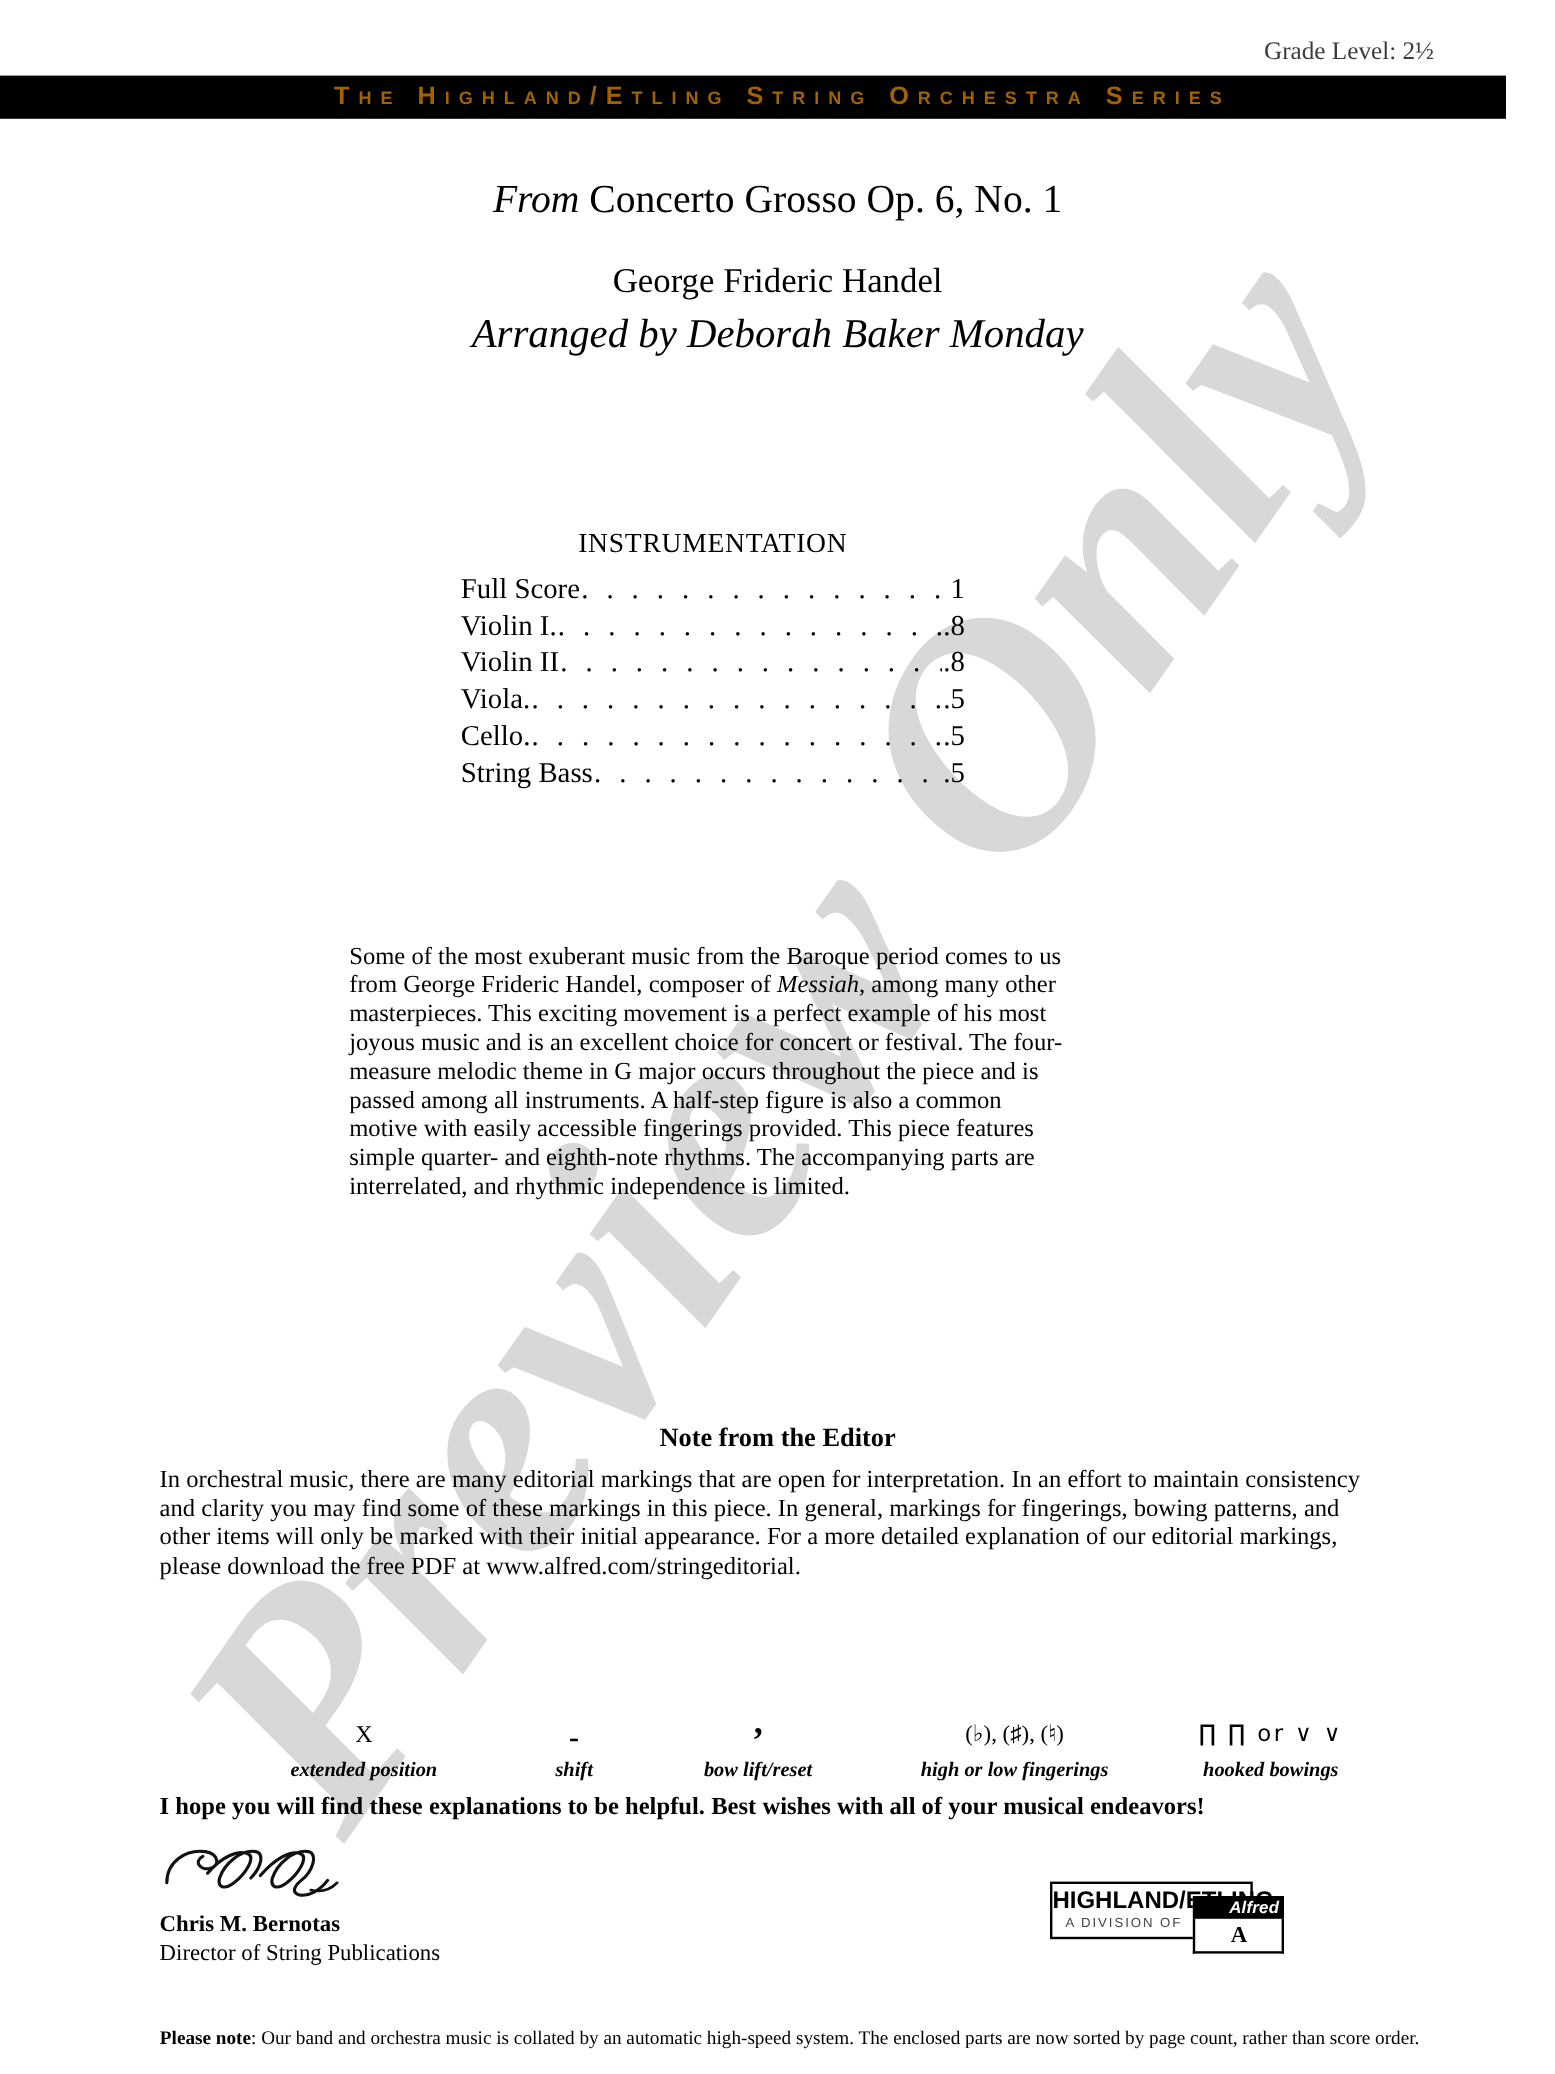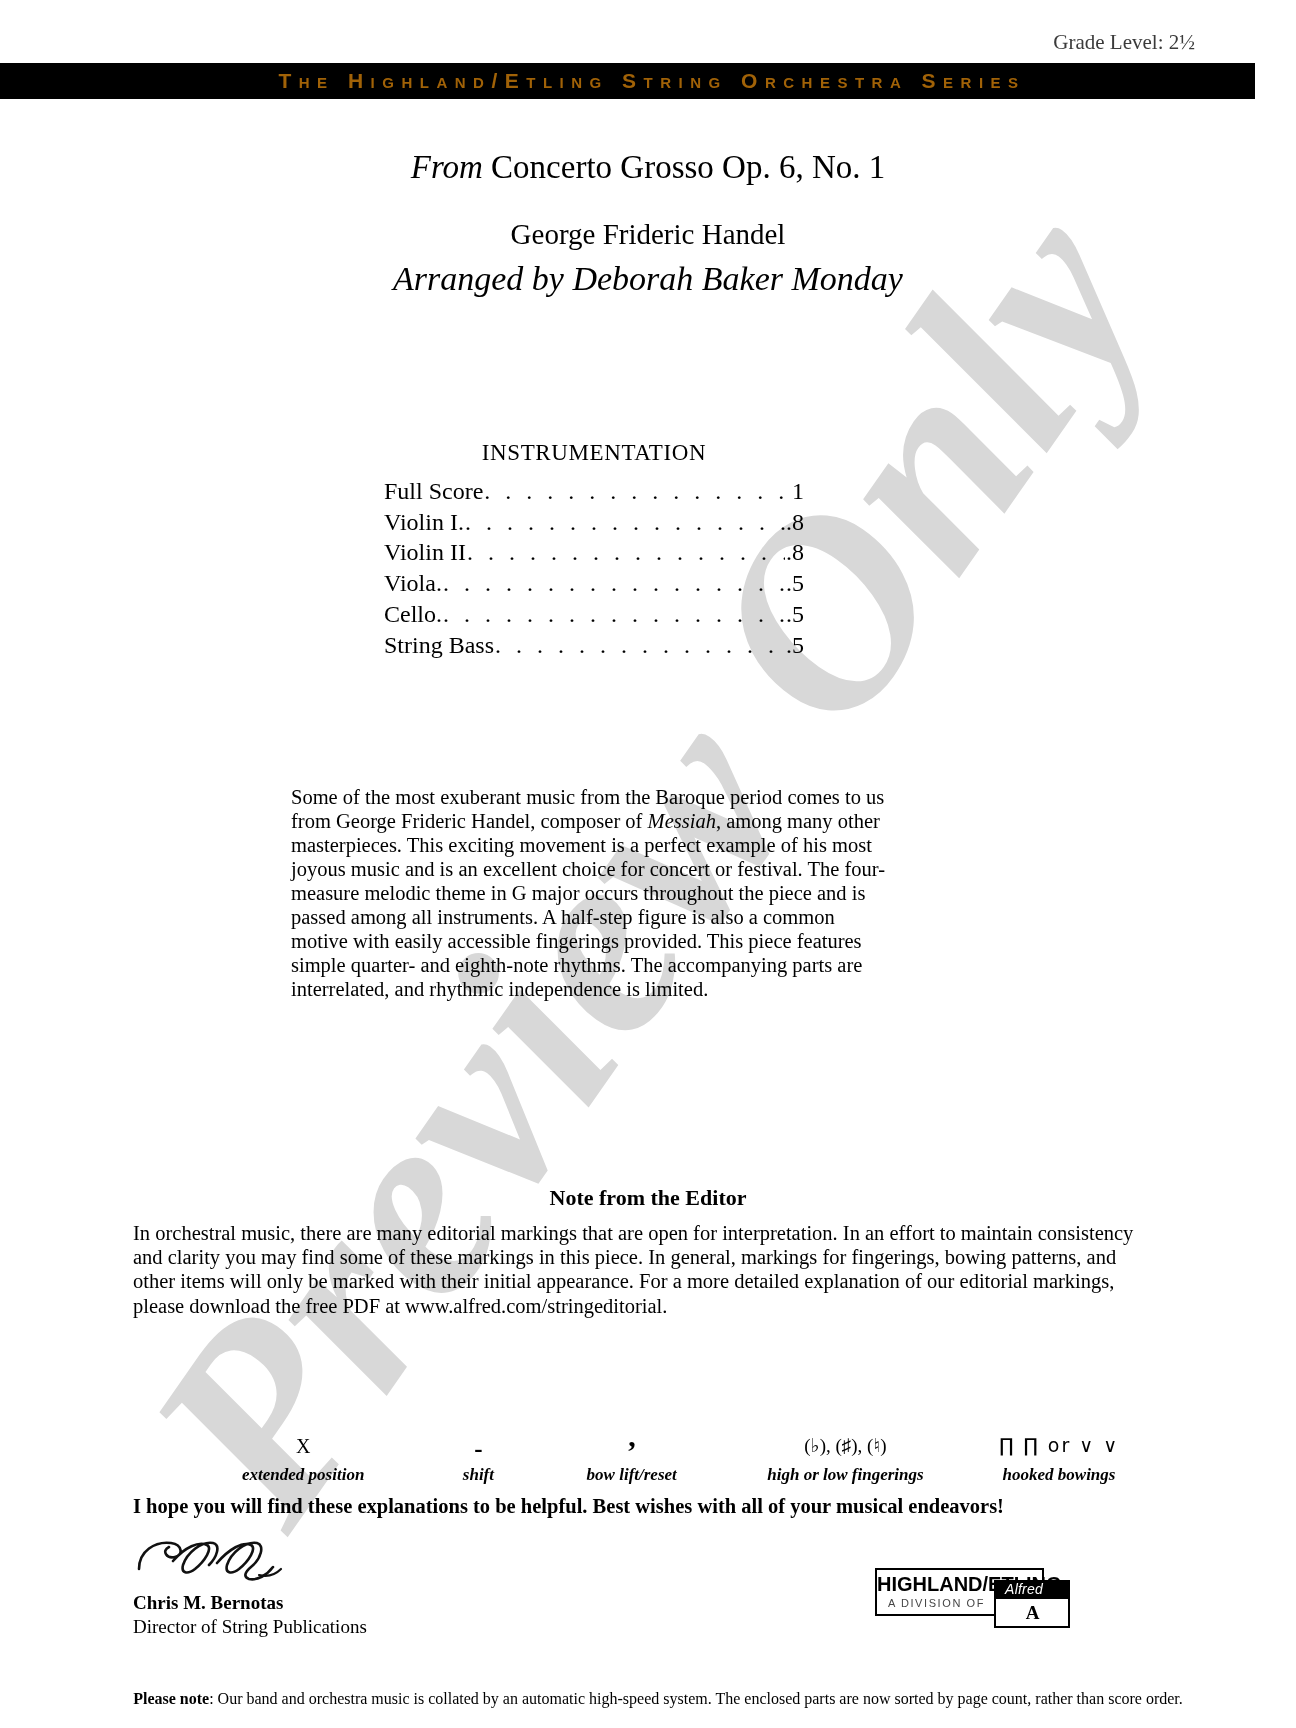--- a/index.html
+++ b/index.html
@@ -284,25 +284,25 @@
     position: absolute;
     right: -28px;
     bottom: -14px;
     width: 76px;
     background: #ffffff;
   }
   .alfred-top {
     background: #000000;
     color: #ffffff;
     font-family: "Liberation Sans", "DejaVu Sans", sans-serif;
-    font-weight: 400;
+    font-weight: 700;
     font-style: italic;
     font-size: 14px;
-    text-align: center;
-    padding: 1px 16px 2px 0;
+    text-align: right;
+    padding: 1px 4px 2px 0;
     letter-spacing: 0.2px;
   }
   .alfred-bot {
     border: 2px solid #000000;
     border-top: none;
     height: 27px;
     display: flex;
     align-items: center;
     justify-content: center;
     font-family: "Liberation Serif", "DejaVu Serif", serif;

